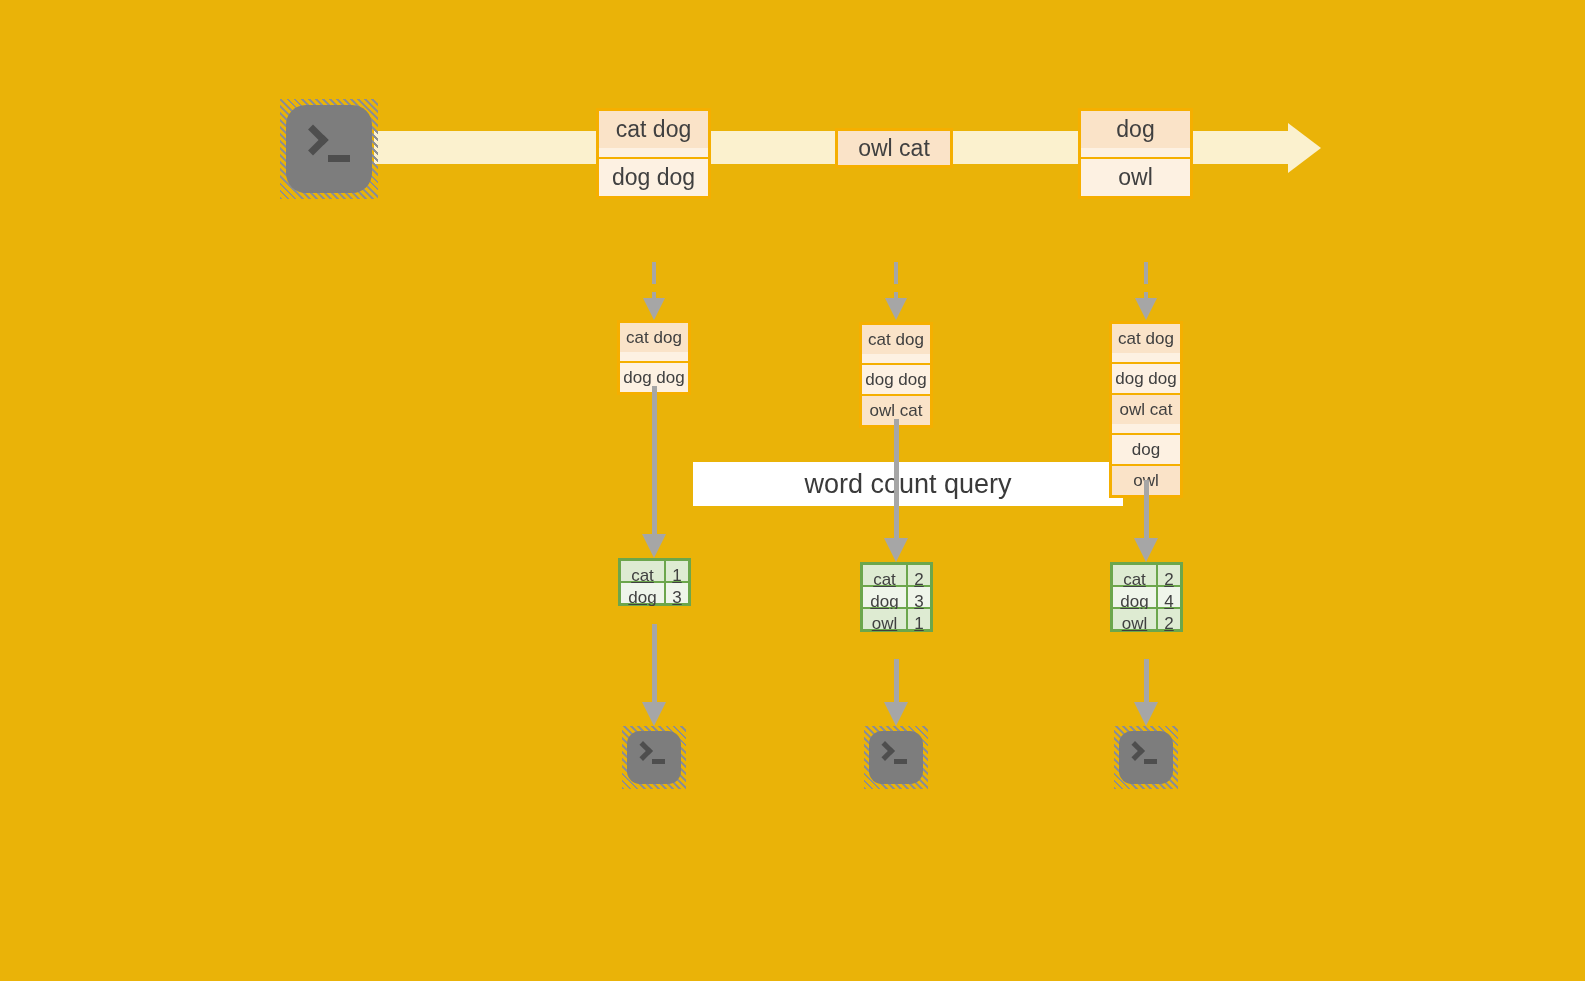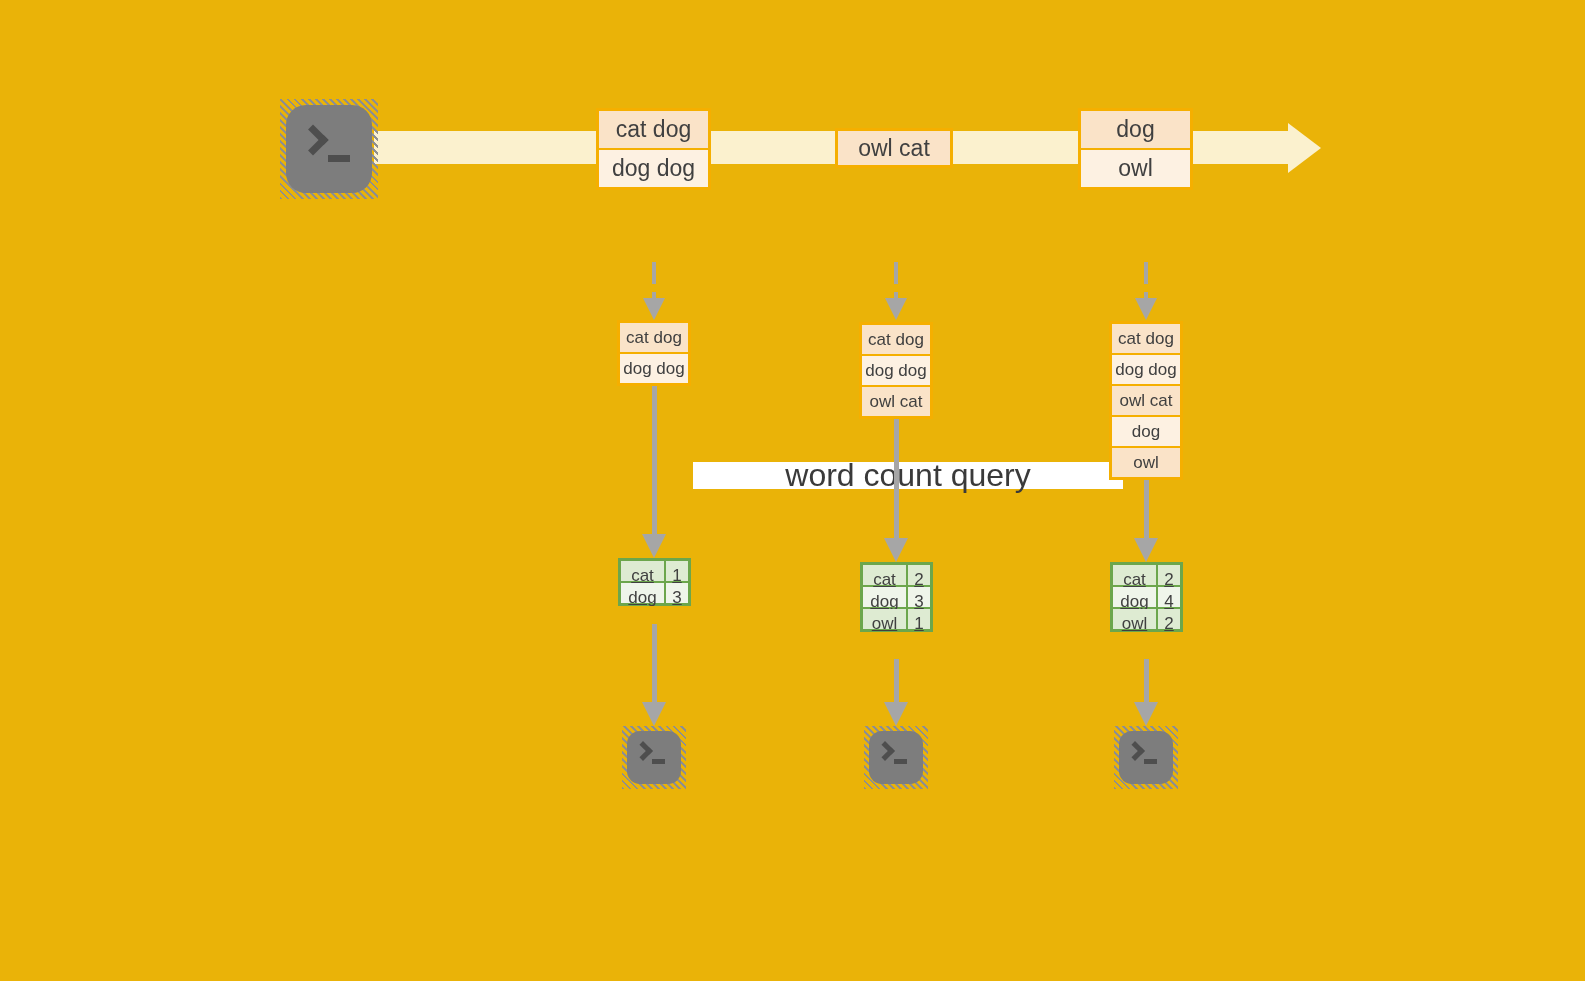--- a/index.html
+++ b/index.html
@@ -24,42 +24,42 @@
   .term-sm .uscore{position:absolute;left:25px;top:28px;width:13px;height:5px;background:#4e4e4e;}
   
   .band{position:absolute;left:374px;top:131px;width:914px;height:33px;background:#FBF1CE;z-index:1;}
   .band-head{position:absolute;left:1288px;top:123px;width:0;height:0;z-index:1;
     border-top:25px solid transparent;border-bottom:25px solid transparent;border-left:33px solid #FBF1CE;}
   
   .obox{position:absolute;box-sizing:border-box;border:3px solid #F5AF00;background:#FDF1E2;z-index:2;}
   .obox .row{text-align:center;overflow:hidden;white-space:nowrap;}
   .obox .row + .row{border-top:2px solid #F5AF00;}
   .fill-a{background:#FAE3C8;}
-  .fill-b{background:#FDF1E2;}
+  .fill-b{background:#FDF1E2;margin-top:9px;}
   .tbox .row{height:37px;line-height:37px;font-size:23px;}
   .tbox1{left:596px;top:108px;width:115px;}
   .tbox2{left:835px;top:128px;width:118px;}
   .tbox2 .row{height:34px;line-height:34px;}
   .tbox3{left:1078px;top:108px;width:115px;}
   .sbox{width:74px;z-index:3;}
   .sbox .row{height:29px;line-height:29px;font-size:17px;}
   .sbox1{left:617px;top:320px;}
   .sbox2{left:859px;top:322px;}
   .sbox3{left:1109px;top:321px;}
   
   .dline{position:absolute;width:4px;height:36px;top:262px;z-index:2;
     background:repeating-linear-gradient(to bottom,#A6A6A6 0 22px,rgba(0,0,0,0) 22px 30px);}
   .dhead{position:absolute;width:0;height:0;top:298px;z-index:2;
     border-left:11px solid transparent;border-right:11px solid transparent;border-top:22px solid #A6A6A6;}
   .vline{position:absolute;width:5px;background:#A6A6A6;z-index:4;}
   .vhead{position:absolute;width:0;height:0;z-index:4;
     border-left:12px solid transparent;border-right:12px solid transparent;border-top:24px solid #A6A6A6;}
   
-  .banner{position:absolute;left:693px;top:462px;width:430px;height:27px;background:#fff;z-index:2;
-    display:flex;align-items:center;justify-content:center;font-size:32px;font-weight:300;color:#3a3a3a;}
+  .banner{position:absolute;left:693px;top:462px;width:430px;height:44px;background:#fff;z-index:2;
+    display:flex;align-items:center;justify-content:center;font-size:27px;font-weight:300;color:#3a3a3a;}
   
   .gtable{position:absolute;box-sizing:border-box;width:73px;border:3px solid #6CA64C;z-index:2;}
   .gtable .grow{display:flex;height:20px;line-height:29px;font-size:17px;text-decoration:underline;}
   .gtable .grow + .grow{border-top:2px solid #6CA64C;}
   .gtable .wcell{width:43px;text-align:center;}
   .gtable .ncell{width:22px;text-align:center;border-left:2px solid #6CA64C;}
   .gfill-a{background:#DEEBD2;}
   .gfill-b{background:#EFF5EA;}
   .gt1{left:618px;top:558px;}
   .gt2{left:860px;top:562px;}

